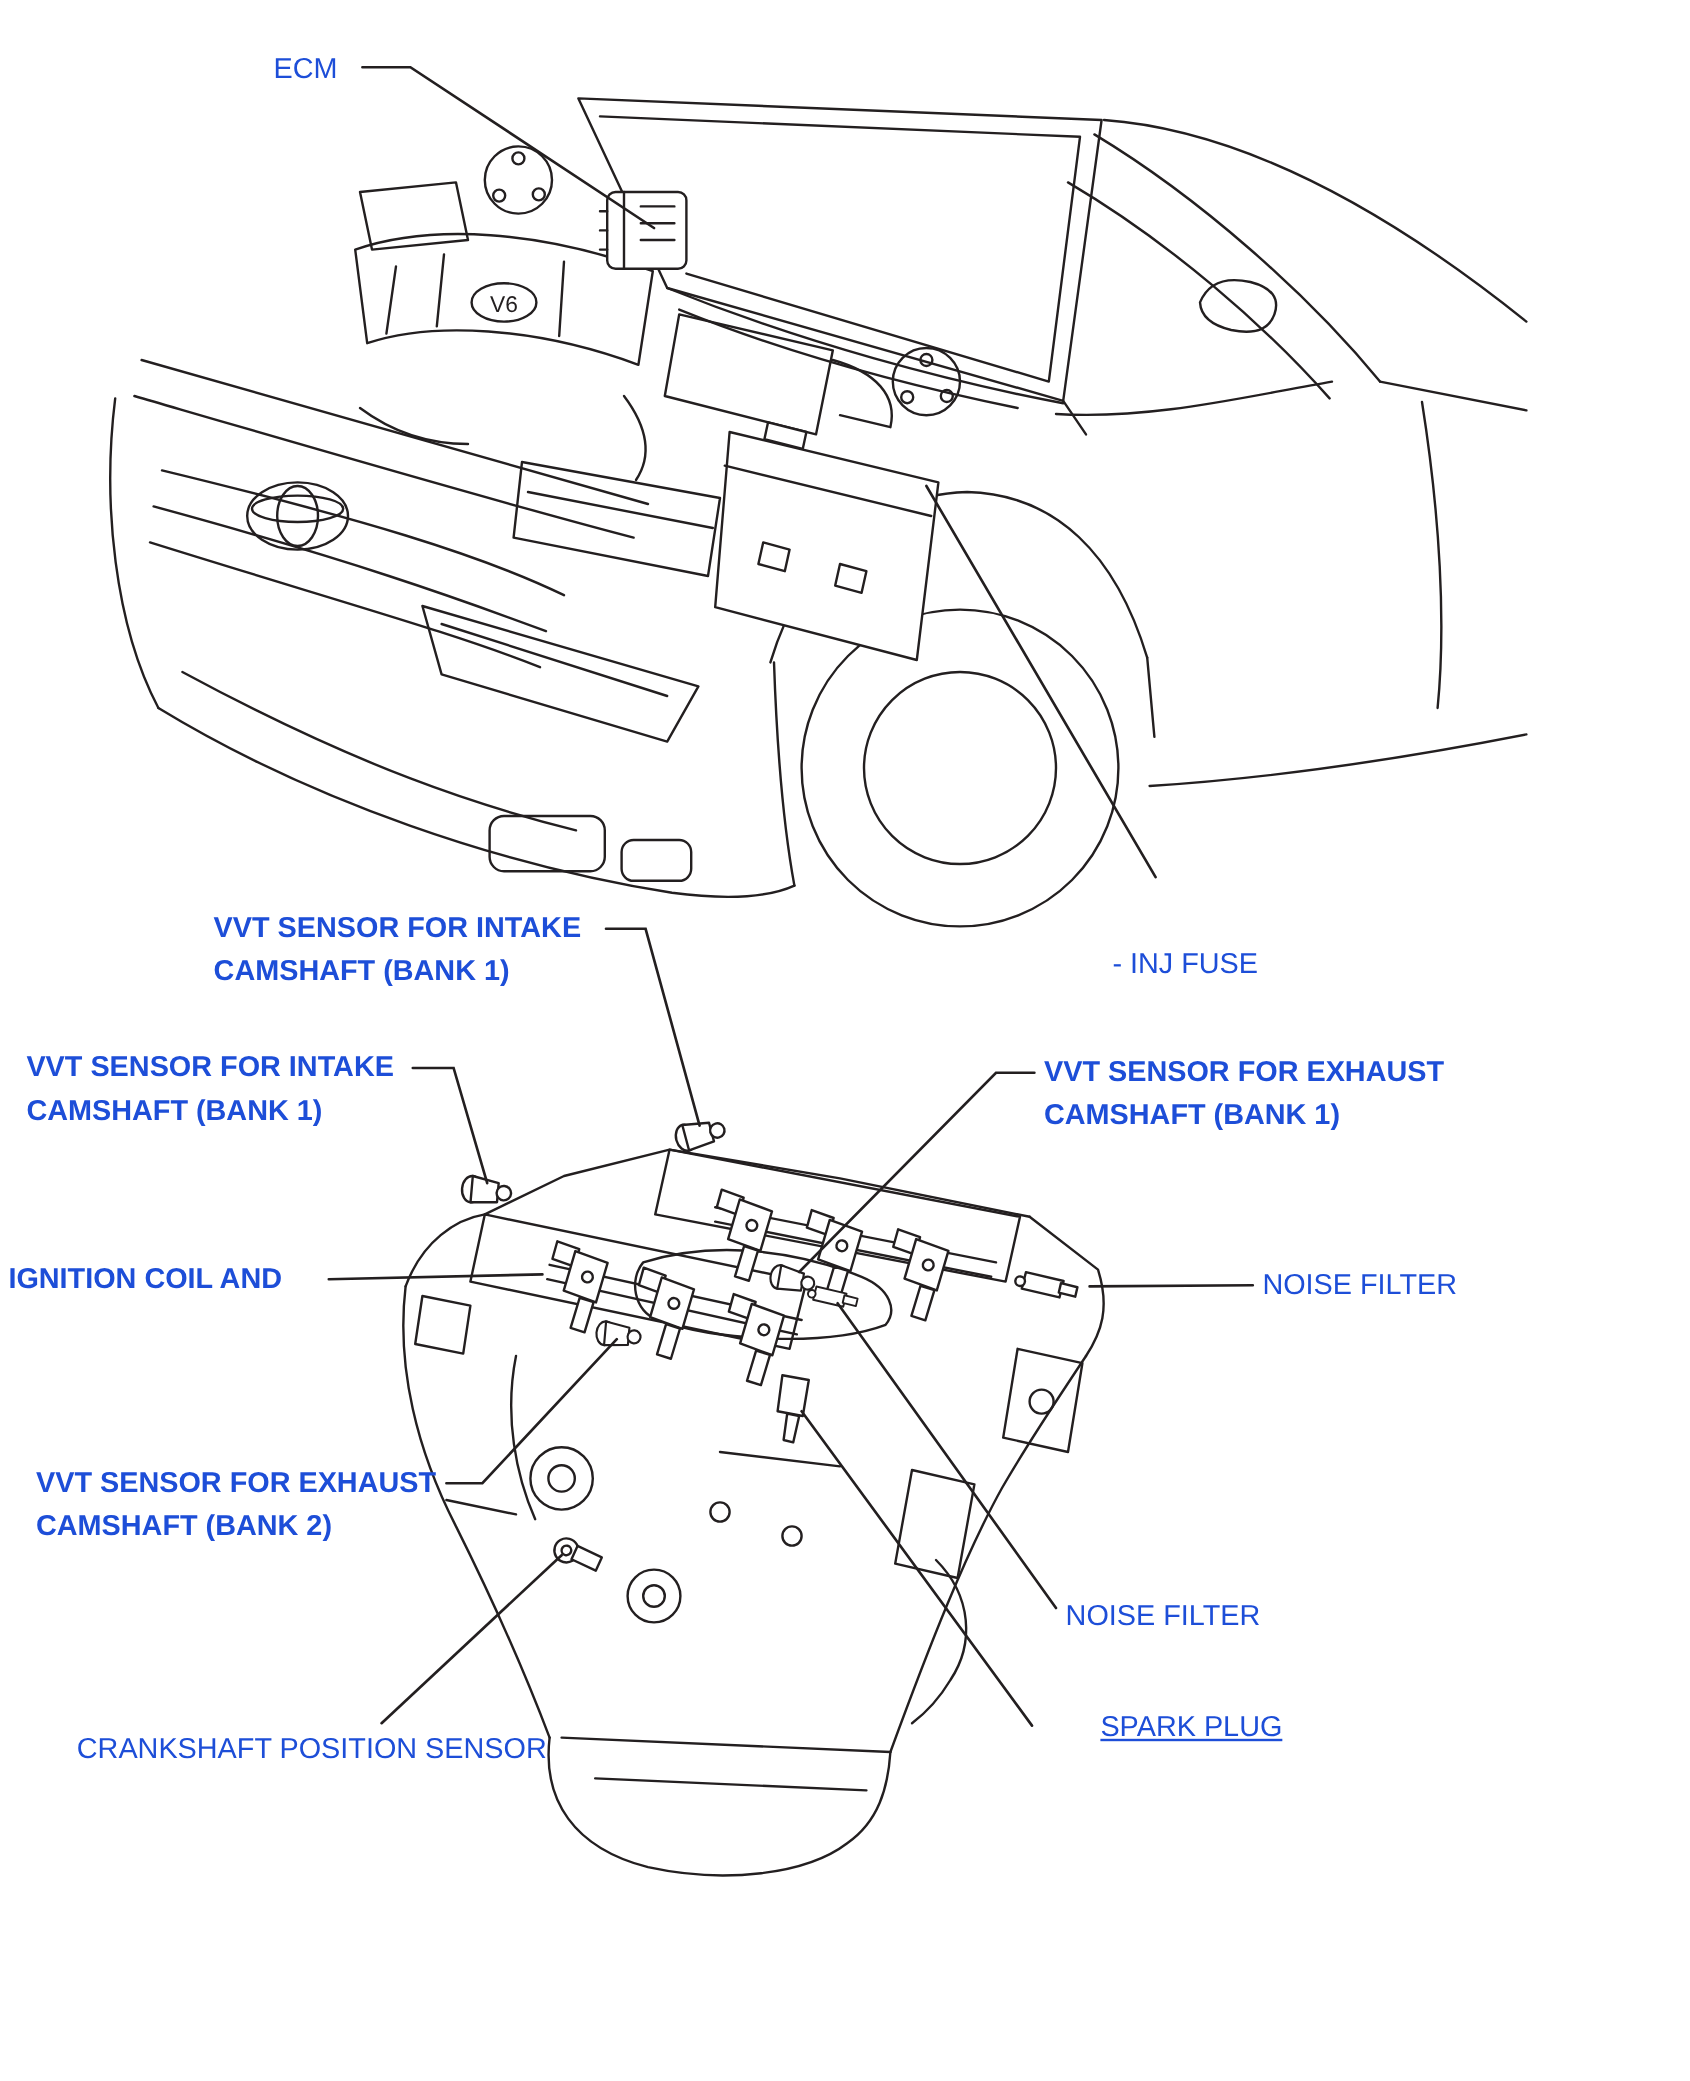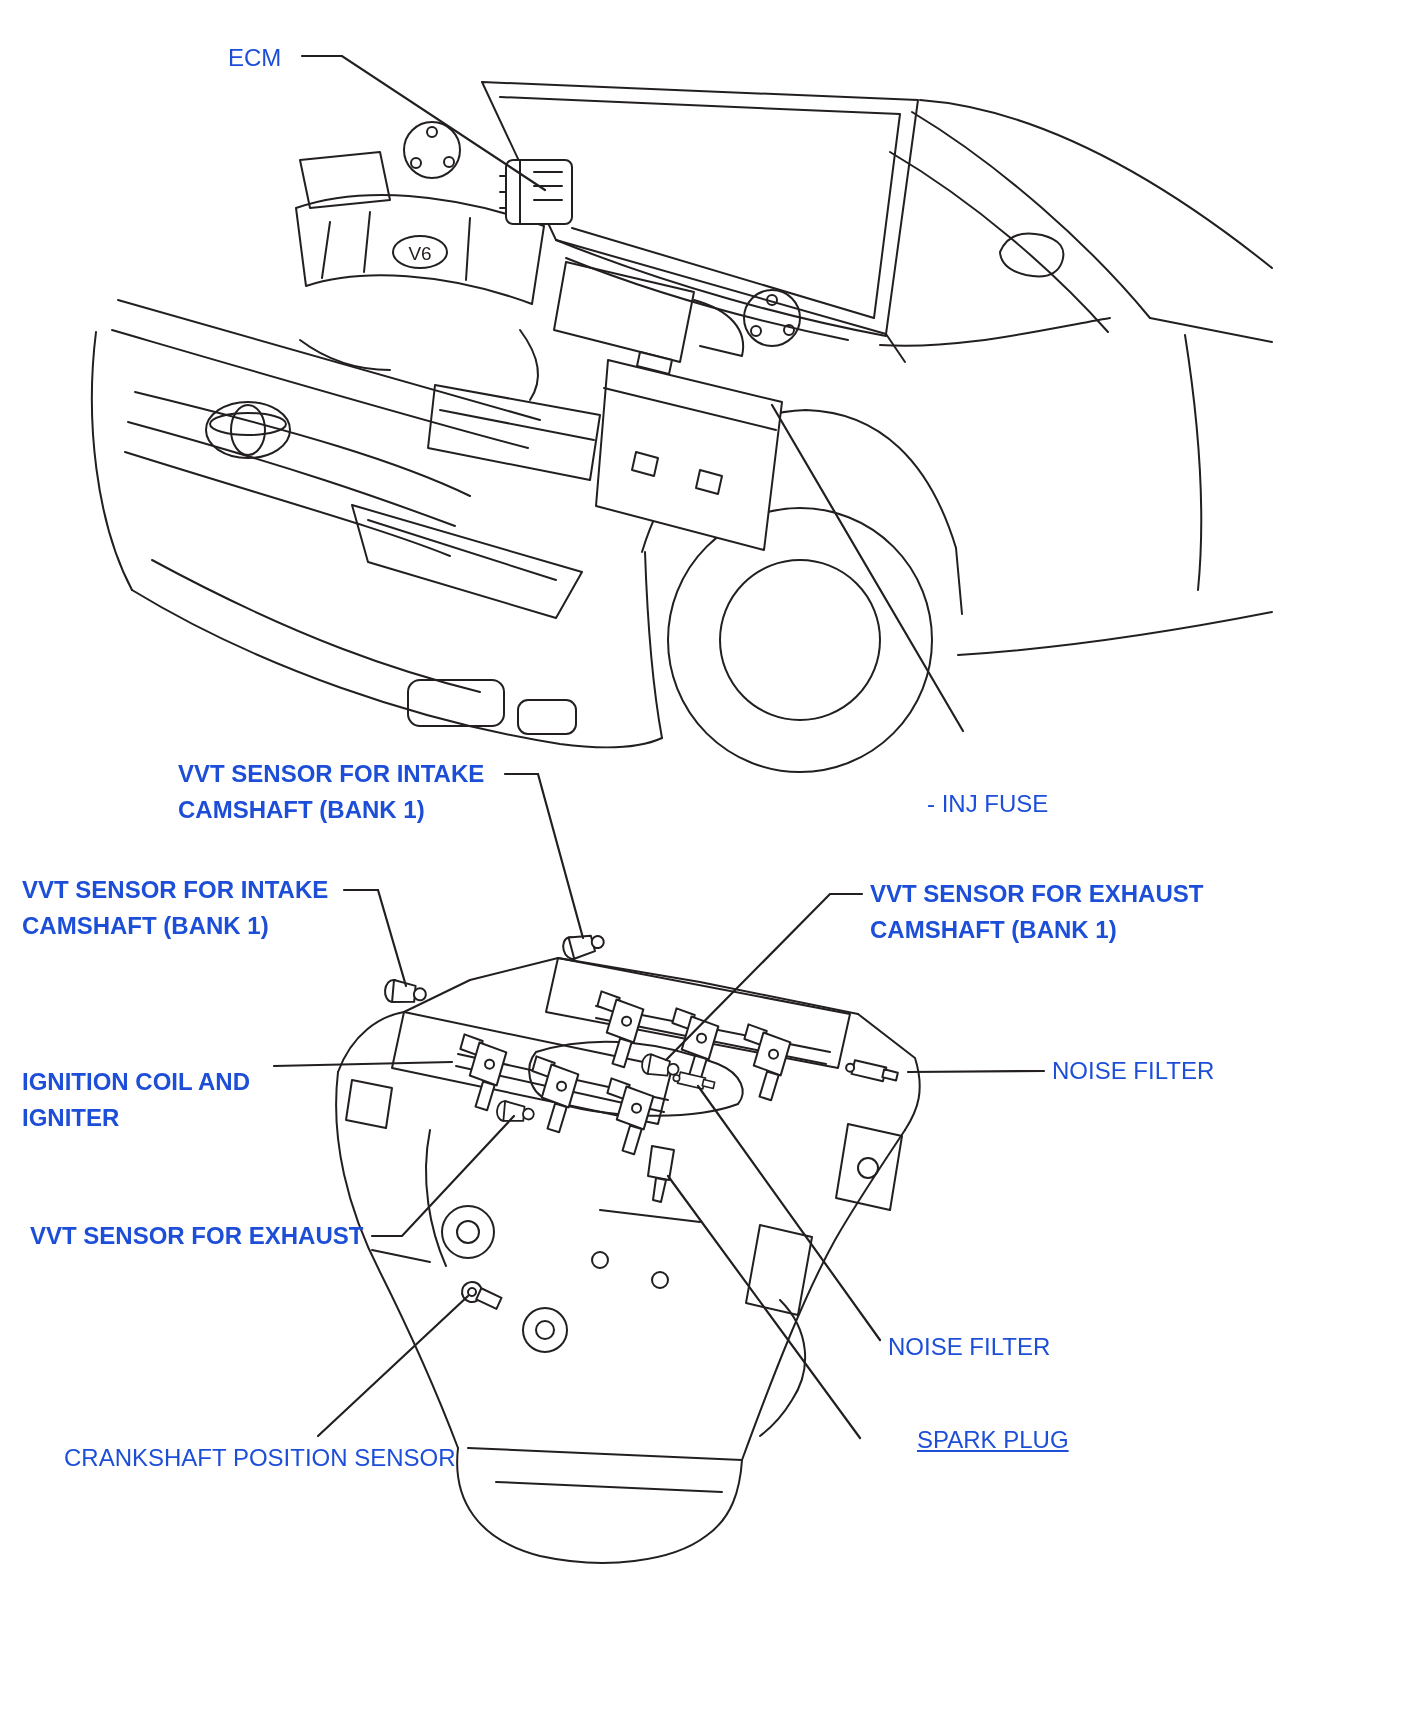--- a/index.html
+++ b/index.html
@@ -266,29 +266,29 @@
   <div class="label wrap" style="left:22px; top:872px; width:330px;">
     <span>VVT SENSOR FOR INTAKE</span>
     <span>CAMSHAFT (BANK 1)</span>
   </div>
 
   <div class="label wrap" style="left:870px; top:876px; width:360px;">
     <span>VVT SENSOR FOR EXHAUST</span>
     <span>CAMSHAFT (BANK 1)</span>
   </div>
 
-  <div class="label wrap" style="left:22px; top:1048px; width:280px;margin-top:16px;">
+  <div class="label wrap" style="left:7px; top:1048px; width:280px;">
     <span>IGNITION COIL AND</span>
-    <span>IGNITER</span>
   </div>
 
   <div class="label" style="left:1052px; top:1053px;">NOISE FILTER</div>
 
   <div class="label wrap" style="left:30px; top:1218px; width:350px;">
     <span>VVT SENSOR FOR EXHAUST</span>
+    <span>CAMSHAFT (BANK 2)</span>
   </div>
 
   <div class="label" style="left:888px; top:1329px;">NOISE FILTER</div>
 
   <div class="label" style="left:917px; top:1422px;text-decoration:underline;">SPARK PLUG</div>
 
   <div class="label" style="left:64px; top:1440px;">CRANKSHAFT POSITION SENSOR</div>
 
 </div>
 

